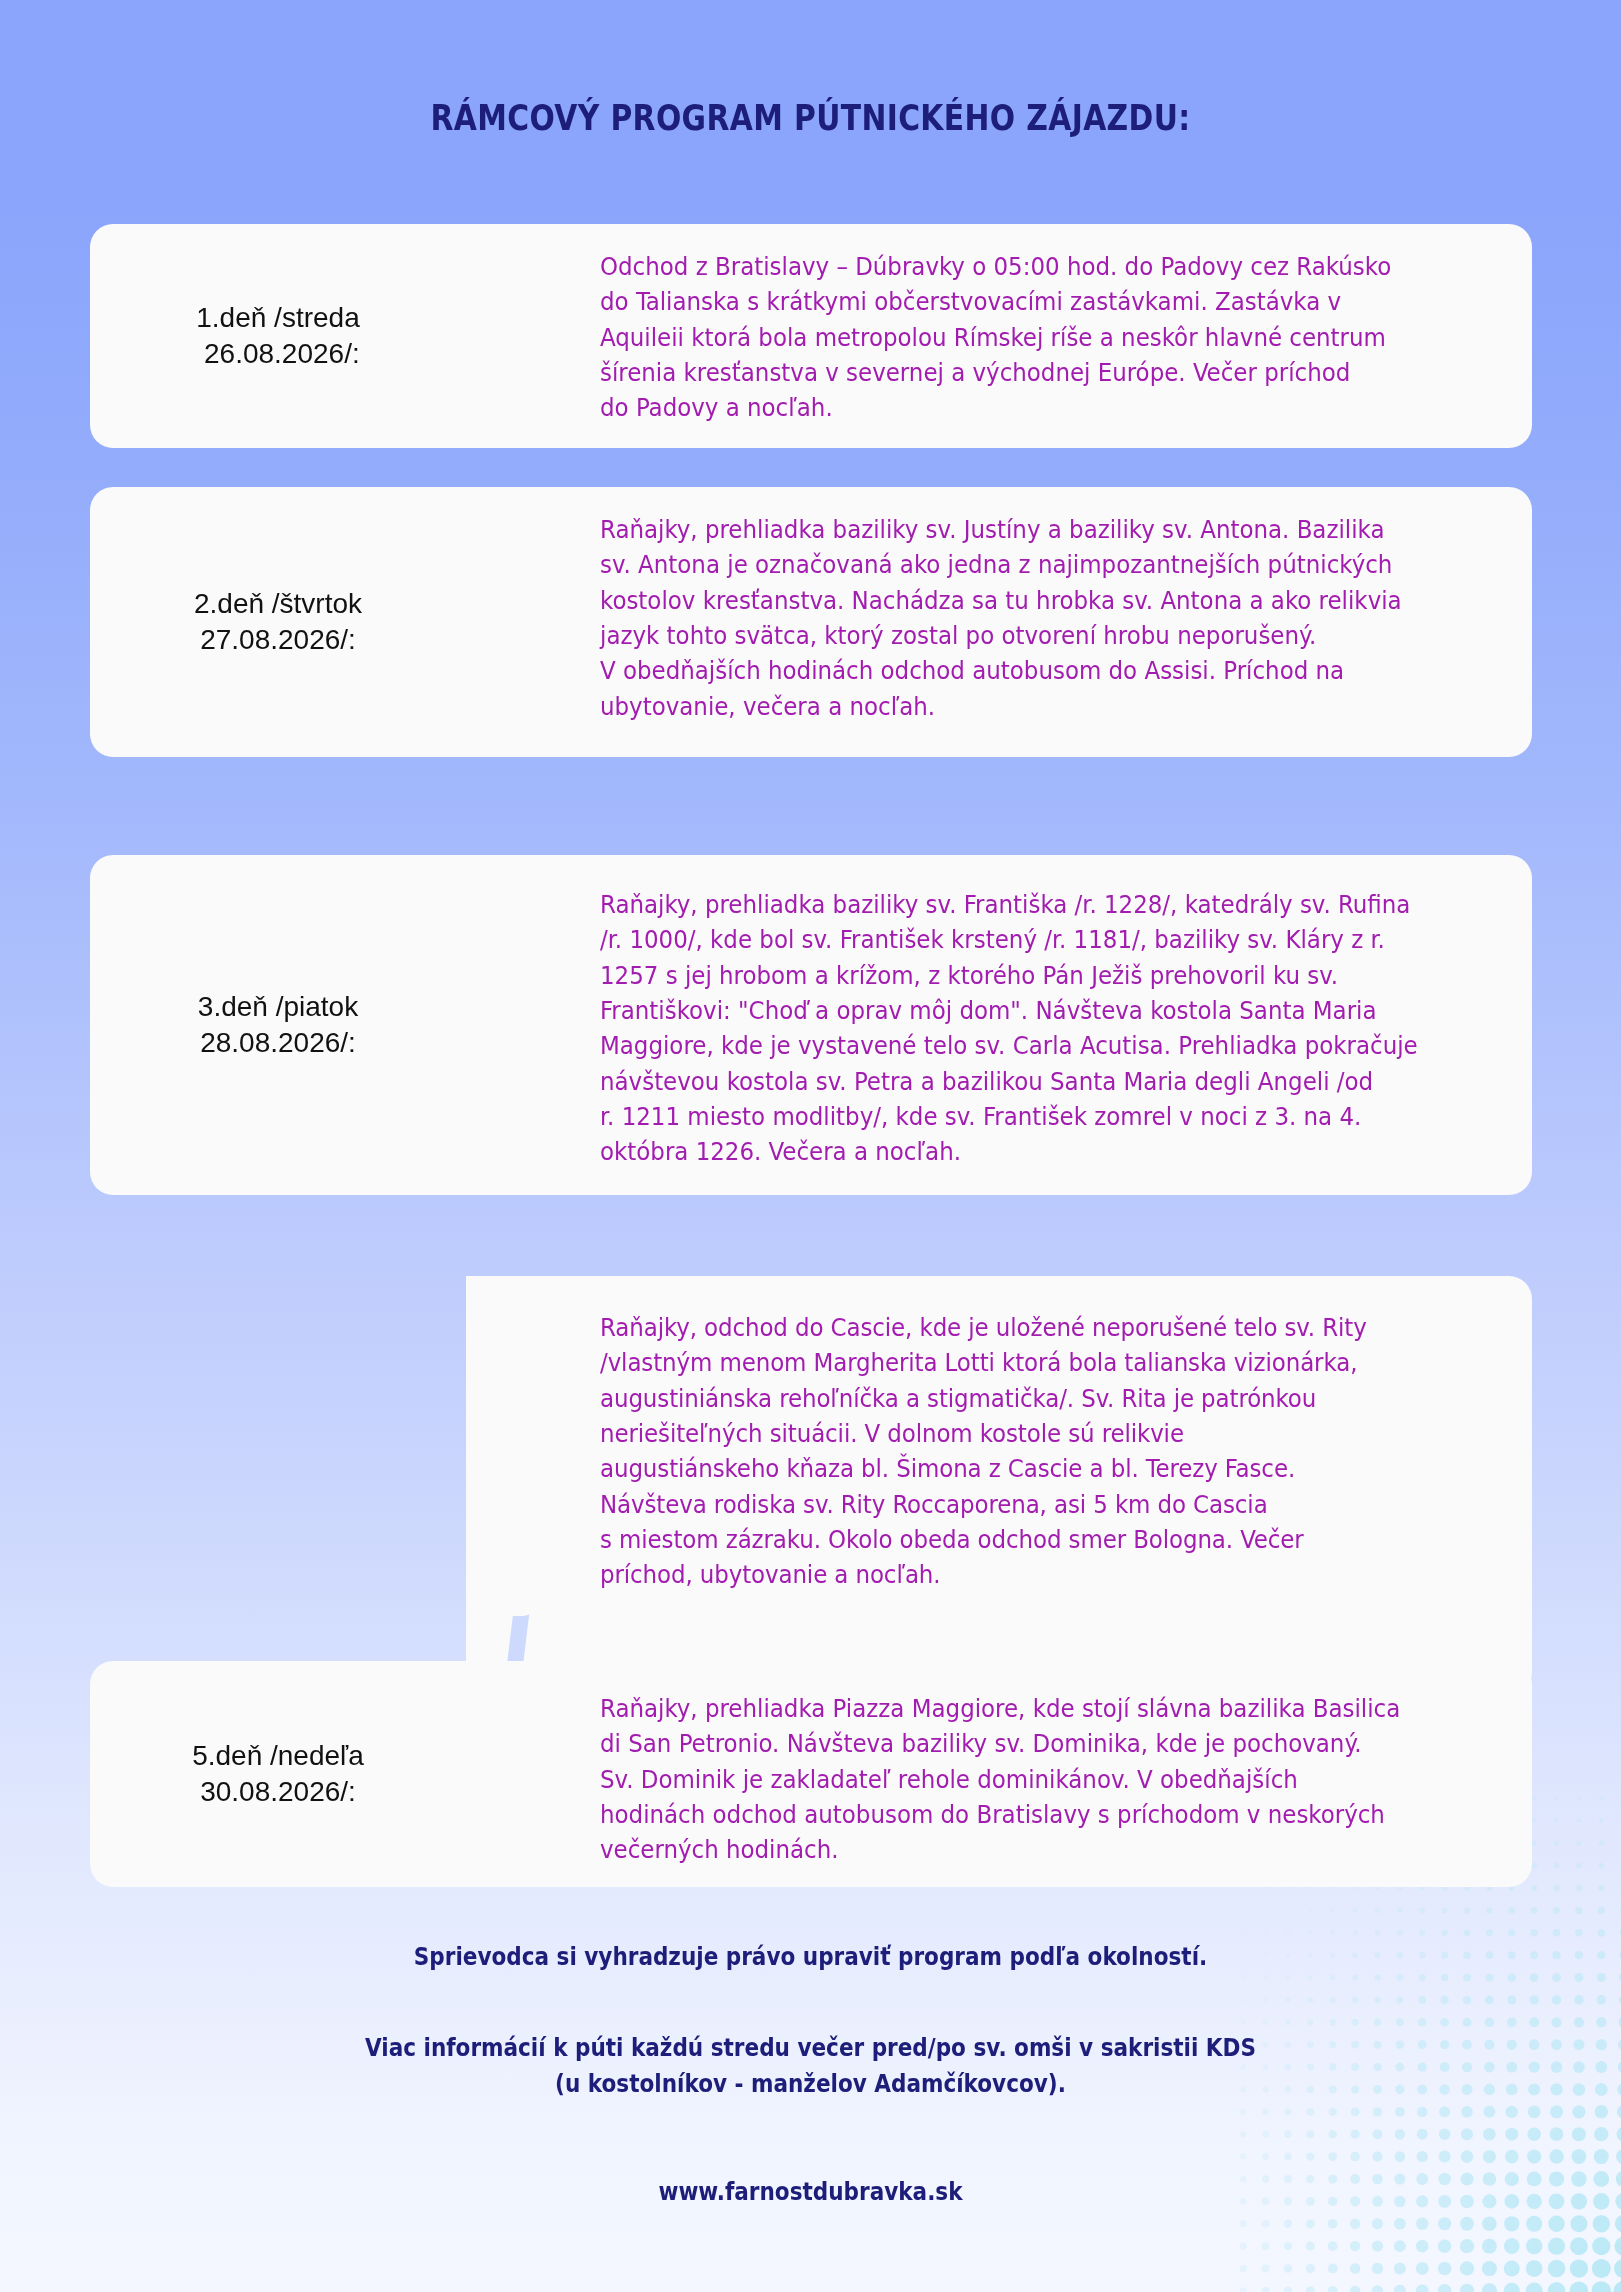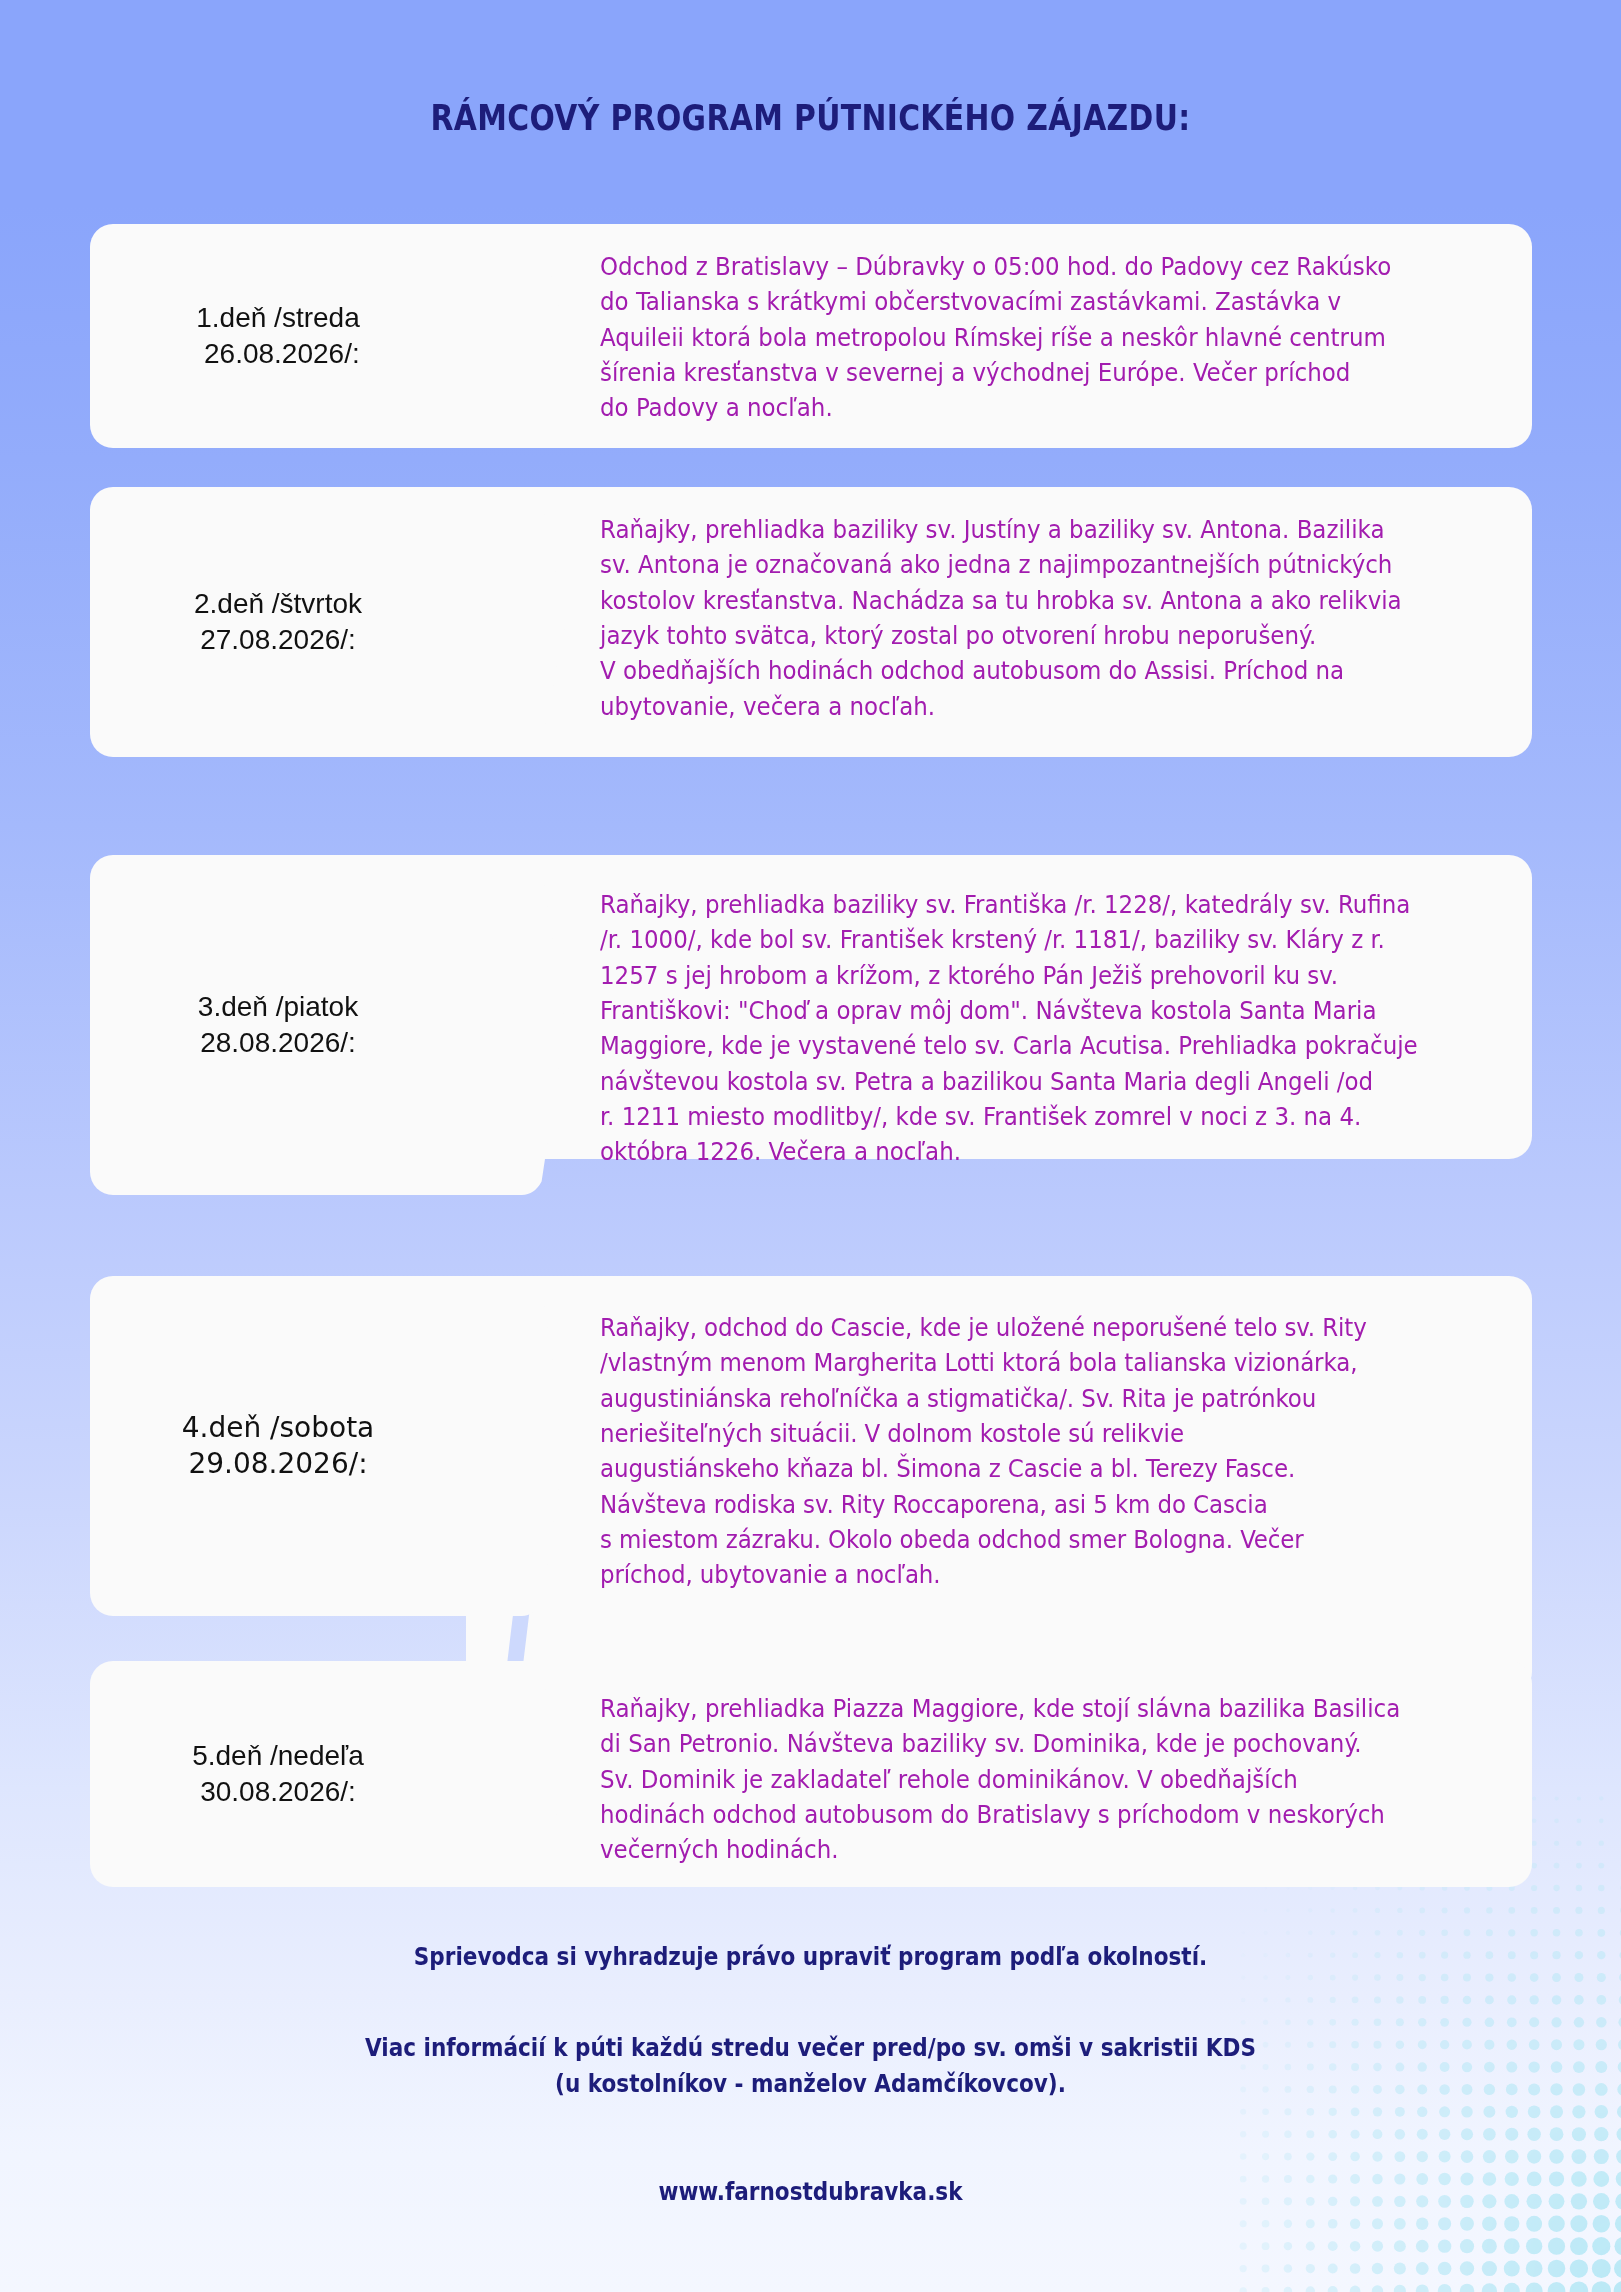--- a/index.html
+++ b/index.html
@@ -659,43 +659,39 @@
   <div class="row" style="top:855px; height:340px;">
     <div class="daybox" style="height:340px;">
       <span class="daylabel">3.deň /piatok
 28.08.2026/:</span>
     </div>
     <div class="daypoint" style="height:340px;">
       <svg viewBox="0 0 110 380" preserveAspectRatio="none" aria-hidden="true">
         <path d="M0,0 L62,0 Q76,0 84,15 L108,175 Q112,190 108,205 L84,365 Q76,380 62,380 L0,380 Z" fill="#fafafa"></path>
       </svg>
     </div>
-    <div class="bodybox" style="height:304px;">
+    <div class="bodybox" style="height:340px;">
       <div class="bodymask">
         <svg viewBox="0 0 140 380" preserveAspectRatio="none" aria-hidden="true">
           <path d="M0,0 L40,0 Q54,0 62,15 L86,175 Q90,190 86,205 L62,365 Q54,380 40,380 L0,380 Z" fill="#b5c6fc"></path>
           <path d="M-40,0 L22,0 Q36,0 44,15 L68,175 Q72,190 68,205 L44,365 Q36,380 22,380 L-40,380 Z" fill="#fafafa"></path>
         </svg>
       </div>
       <div class="bodytext" style="top:32px;">Raňajky, prehliadka baziliky sv. Františka /r. 1228/, katedrály sv. Rufina
 /r. 1000/, kde bol sv. František krstený /r. 1181/, baziliky sv. Kláry z r.
 1257 s jej hrobom a krížom, z ktorého Pán Ježiš prehovoril ku sv.
 Františkovi: "Choď a oprav môj dom". Návšteva kostola Santa Maria
 Maggiore, kde je vystavené telo sv. Carla Acutisa. Prehliadka pokračuje
 návštevou kostola sv. Petra a bazilikou Santa Maria degli Angeli /od
 r. 1211 miesto modlitby/, kde sv. František zomrel v noci z 3. na 4.
 októbra 1226. Večera a nocľah.</div>
     </div>
   </div>
 
   <div class="row geo" style="top:1276px; height:340px;">
-    <div class="daybox" style="height:340px;">
-      <span class="daylabel">4.deň /sobota
-29.08.2026/:</span>
-    </div>
     <div class="daypoint" style="height:340px;">
       <svg viewBox="0 0 110 380" preserveAspectRatio="none" aria-hidden="true">
         <path d="M0,0 L62,0 Q76,0 84,15 L108,175 Q112,190 108,205 L84,365 Q76,380 62,380 L0,380 Z" fill="#fafafa"></path>
       </svg>
     </div>
     <div class="bodybox" style="height:419px;">
       <div class="bodymask">
         <svg viewBox="0 0 140 380" preserveAspectRatio="none" aria-hidden="true">
           <path d="M0,0 L40,0 Q54,0 62,15 L86,175 Q90,190 86,205 L62,365 Q54,380 40,380 L0,380 Z" fill="#cdd9fd"></path>
           <path d="M-40,0 L22,0 Q36,0 44,15 L68,175 Q72,190 68,205 L44,365 Q36,380 22,380 L-40,380 Z" fill="#fafafa"></path>

